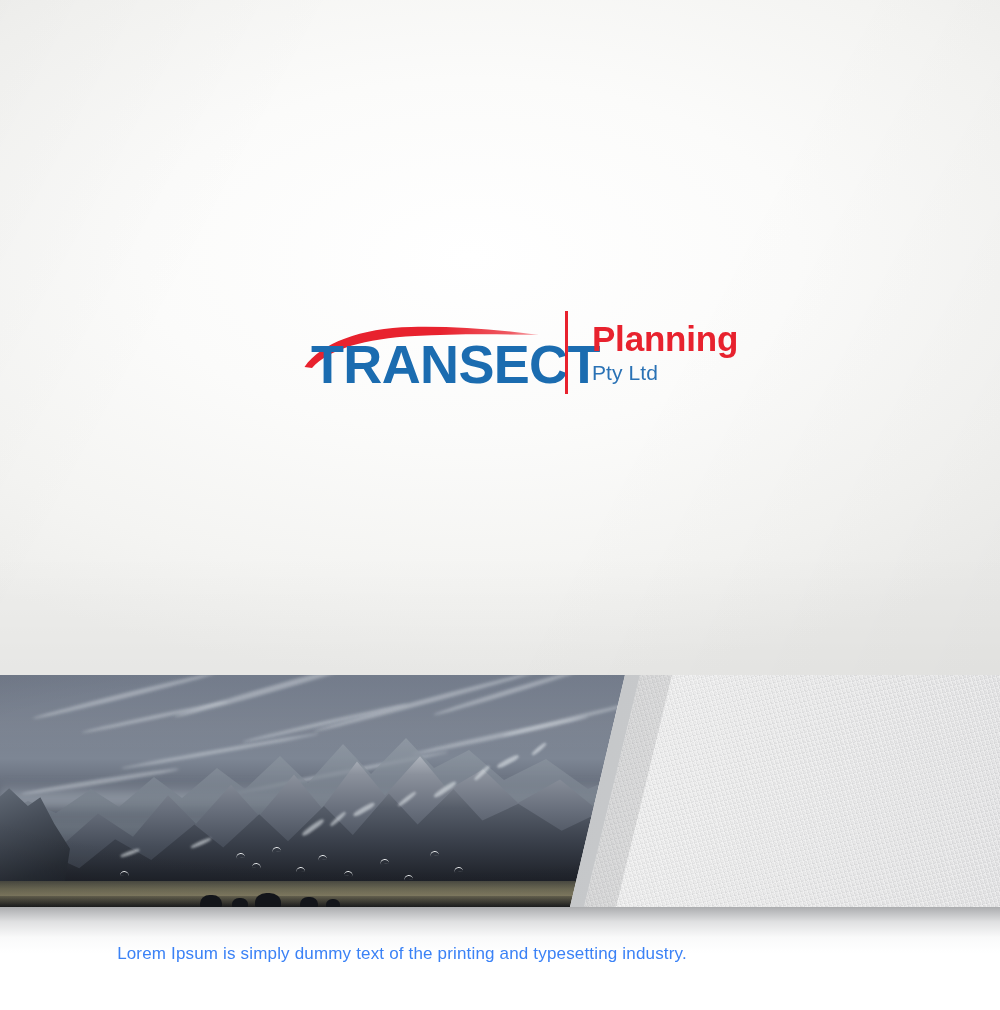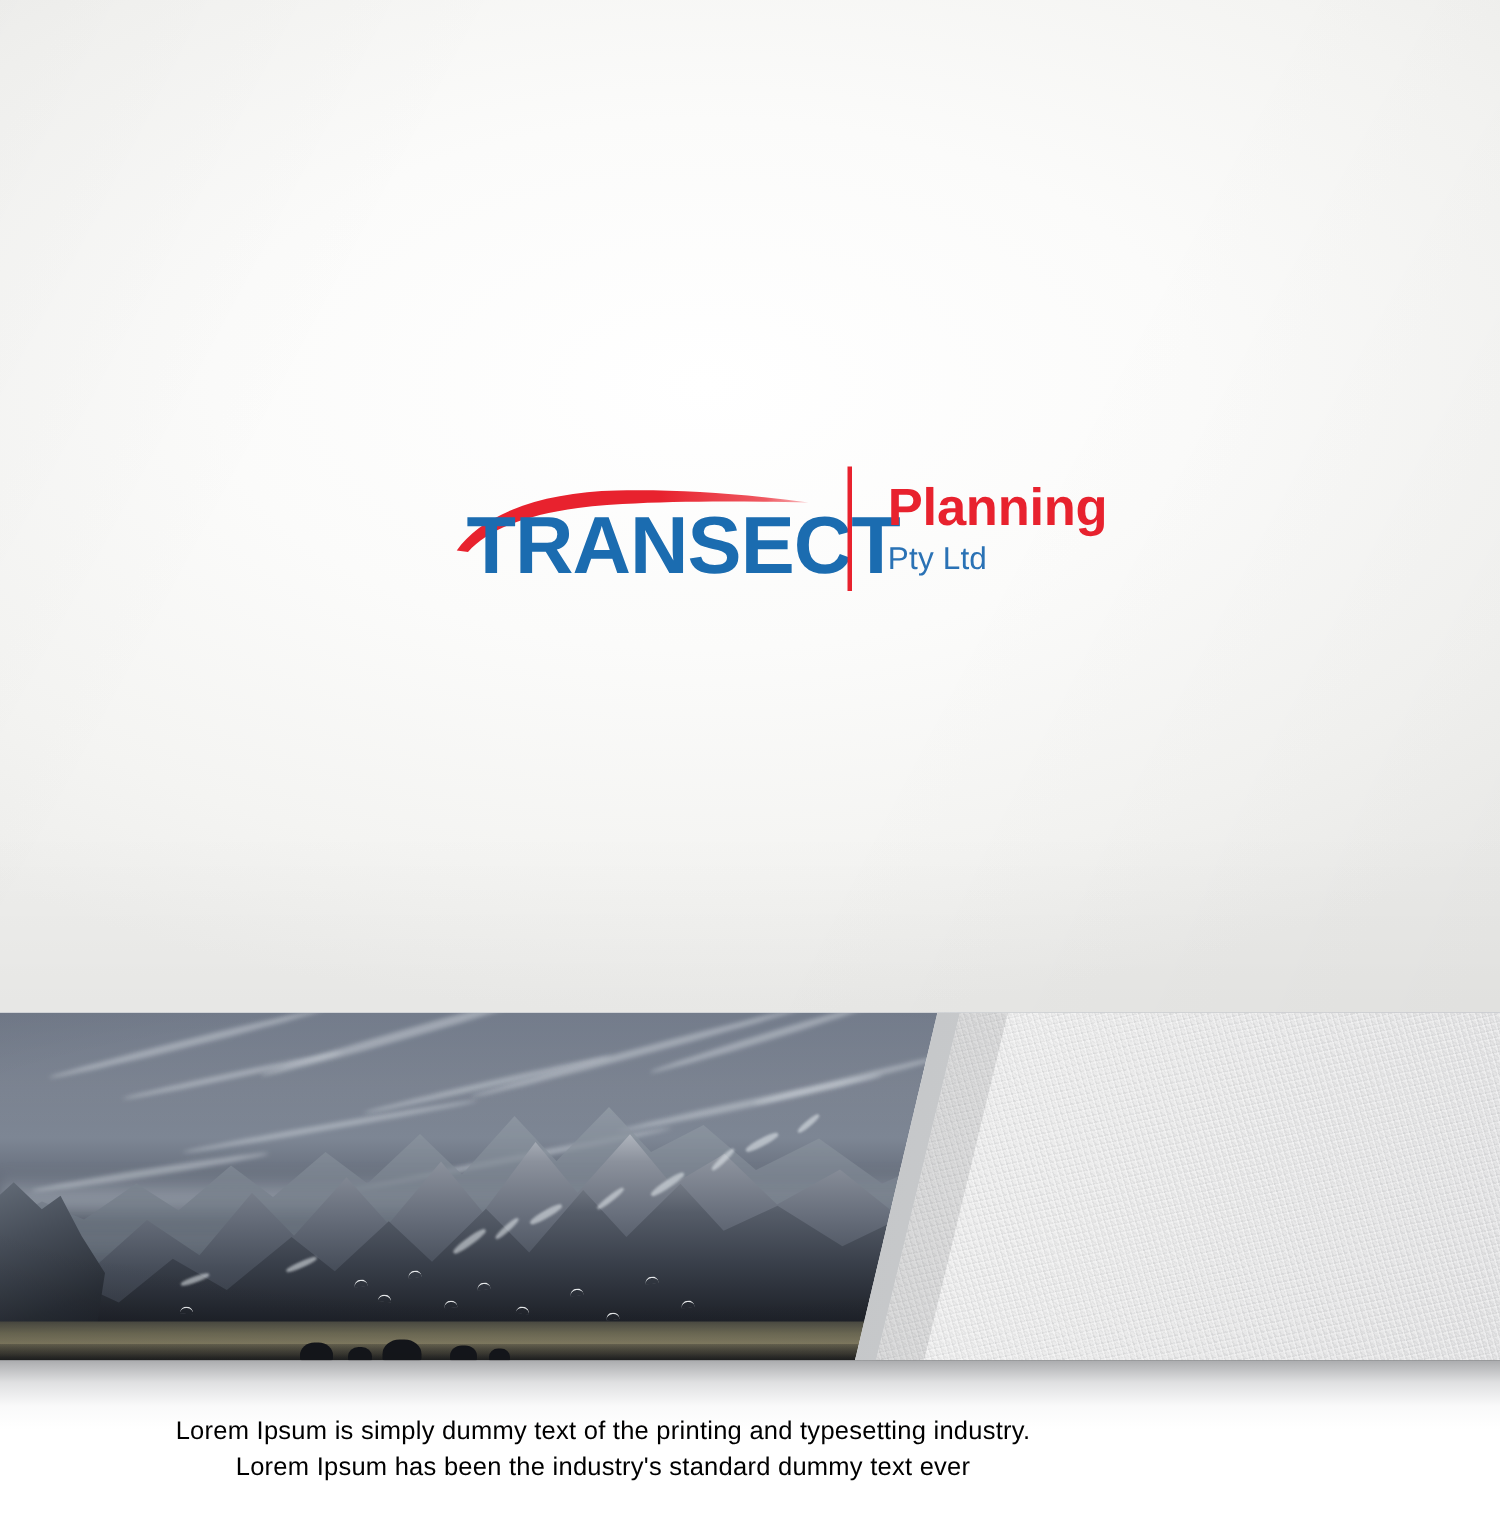--- a/index.html
+++ b/index.html
@@ -276,21 +276,21 @@
     background: linear-gradient(180deg, rgba(110,112,116,0.58) 0%, rgba(150,152,156,0.30) 32%, rgba(200,202,205,0.10) 66%, rgba(255,255,255,0) 100%);
   }
 
   
   .caption {
     position: absolute;
     left: 0;
     top: 942px;
     width: 804px;
     text-align: center;
-    color: #000000;
+    color: #3b82f6;
     font-size: 17px;
     line-height: 1.42;
     letter-spacing: 0.01em;
   }
   .caption span { display: block; }
 </style>
 </head>
 <body>
 
 <div class="page">
@@ -385,16 +385,15 @@
     </div>
     <div class="paper-shadow"></div>
     <div class="paper-edge"></div>
 
   </div>
 
   <div class="showcase-shadow"></div>
 
   <div class="caption">
     <span>Lorem Ipsum is simply dummy text of the printing and typesetting industry.</span>
-    <span>Lorem Ipsum has been the industry's standard dummy text ever</span>
   </div>
 
 </div>
 
 </body></html>

